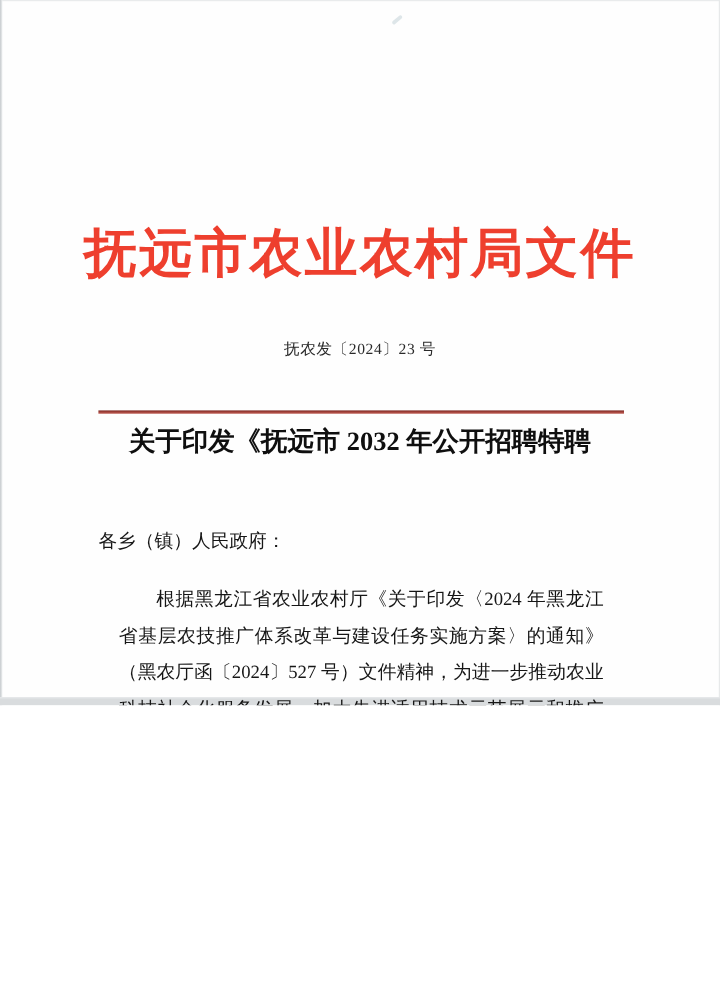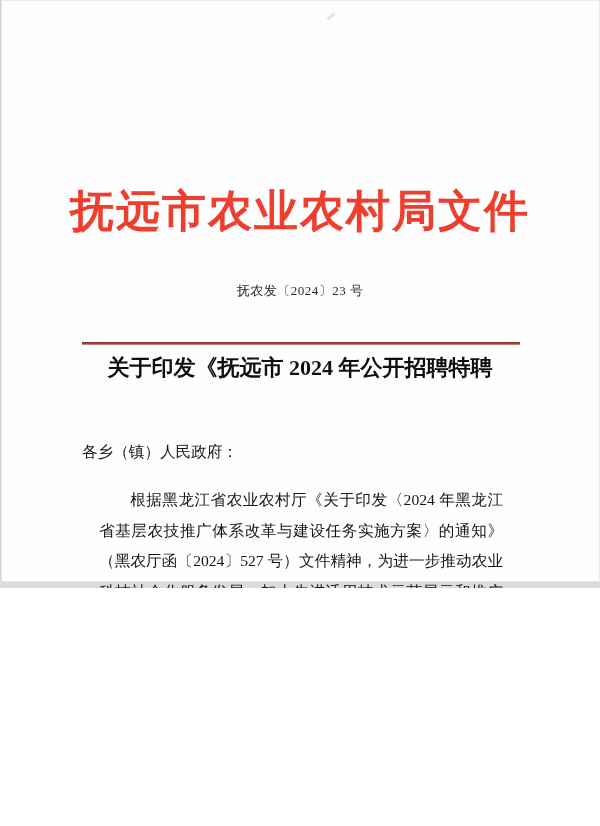--- a/index.html
+++ b/index.html
@@ -70,21 +70,21 @@
   <div class="edge-bottom"></div>
   <div class="artifact"></div>
 
   <div class="header-title" style="color:#ee3f2e">抚远市农业农村局文件</div>
 
   <div class="doc-number">抚农发〔2024〕23 号</div>
 
   <div class="red-divider"></div>
 
   <div class="doc-title">
-    <div>关于印发《抚远市 2024 年公开招聘特聘</div>
+    <div>关于印发《抚远市 2032 年公开招聘特聘</div>
   </div>
 
   <div class="content">
     <div class="salutation">各乡（镇）人民政府：</div>
     <p class="body-paragraph">根据黑龙江省农业农村厅《关于印发〈2024 年黑龙江省基层农技推广体系改革与建设任务实施方案〉的通知》（黑农厅函〔2024〕527 号）文件精神，为进一步推动农业科技社会化服务发展，加大先进适用技术示范展示和推广力度，大力提升农技推广服务效能，经抚远市农业农村局研究决定，面向抚远市公开招聘 6 名特聘农技员。</p>
   </div>
 
   <div class="sig-org">抚远市农业农村局</div>
 
 

